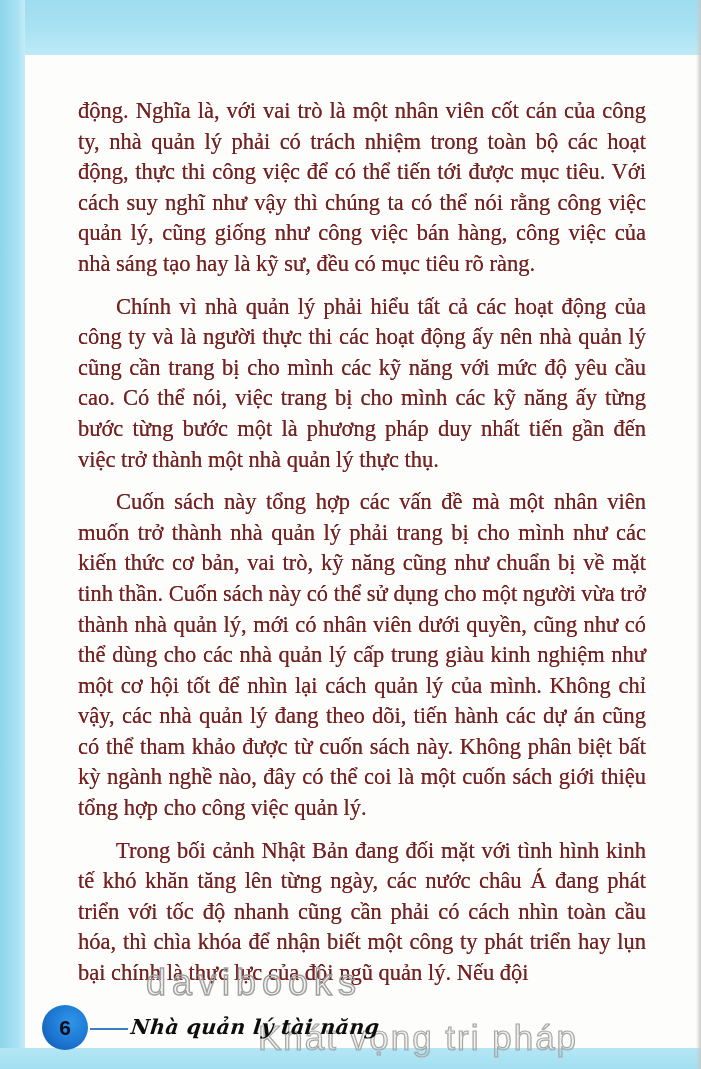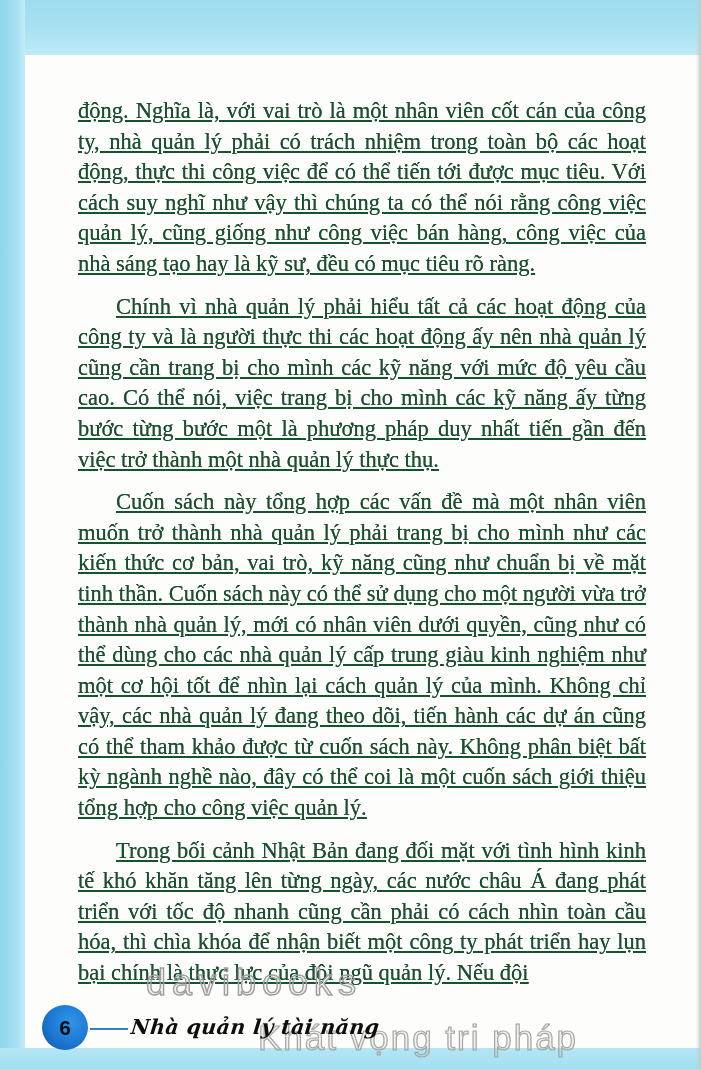--- a/index.html
+++ b/index.html
@@ -33,26 +33,25 @@
   .edge-right {
     position: absolute; right: 0; top: 0;
     width: 5px; height: 1069px;
     background: linear-gradient(90deg, rgba(160,160,160,0) 0%, #c9c9c6 100%);
   }
   
   .text-block {
     position: absolute;
     left: 78px; top: 96px;
     width: 568px;
-    color: #14532d;
+    color: #7f1d1d;
     font-size: 22.5px;
     line-height: 30.6px;
     text-align: justify;
     text-shadow: 0 0 0.45px rgba(20,18,16,0.75);
-    text-decoration: underline;
   }
   .para {
     margin: 0 0 12px 0;
     text-indent: 38px;
   }
   .para.continuation { text-indent: 0; }
   
   .watermark {
     position: absolute;
     font-family: "Liberation Sans", sans-serif;

